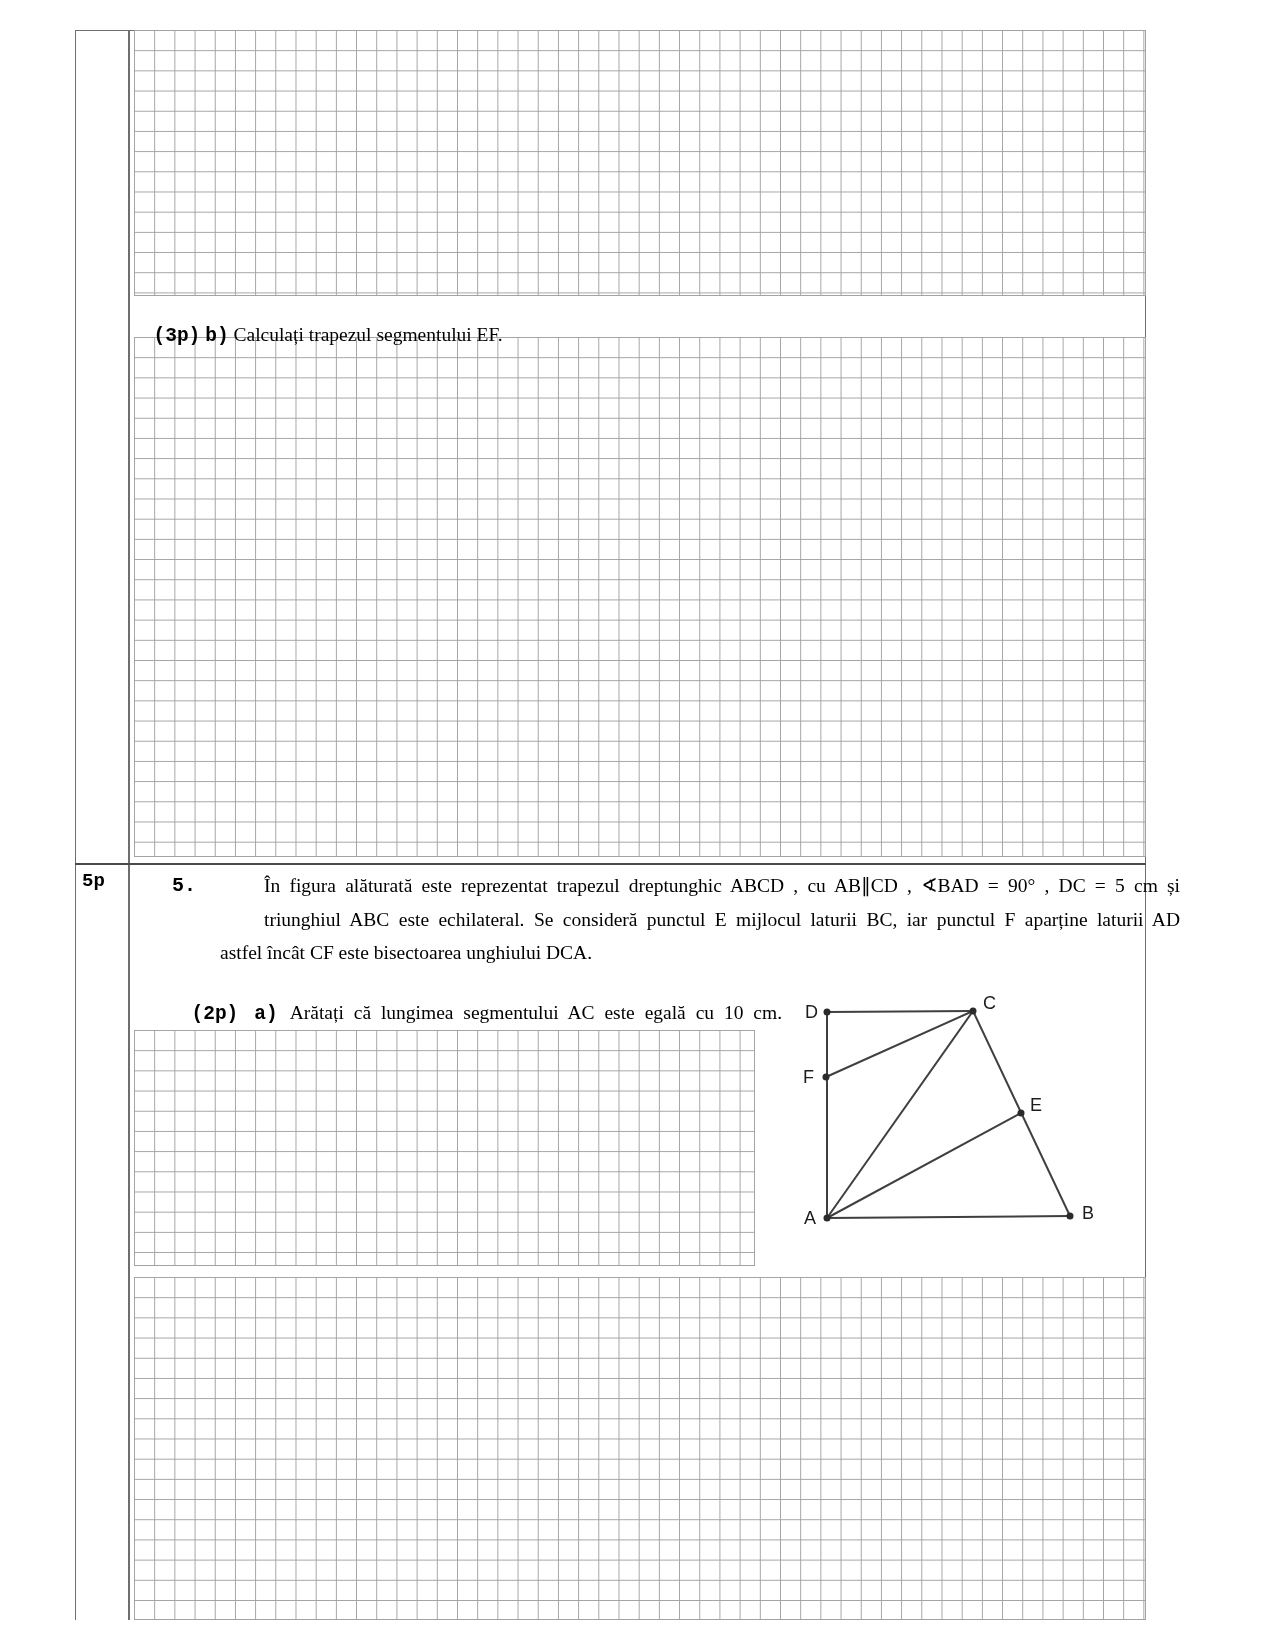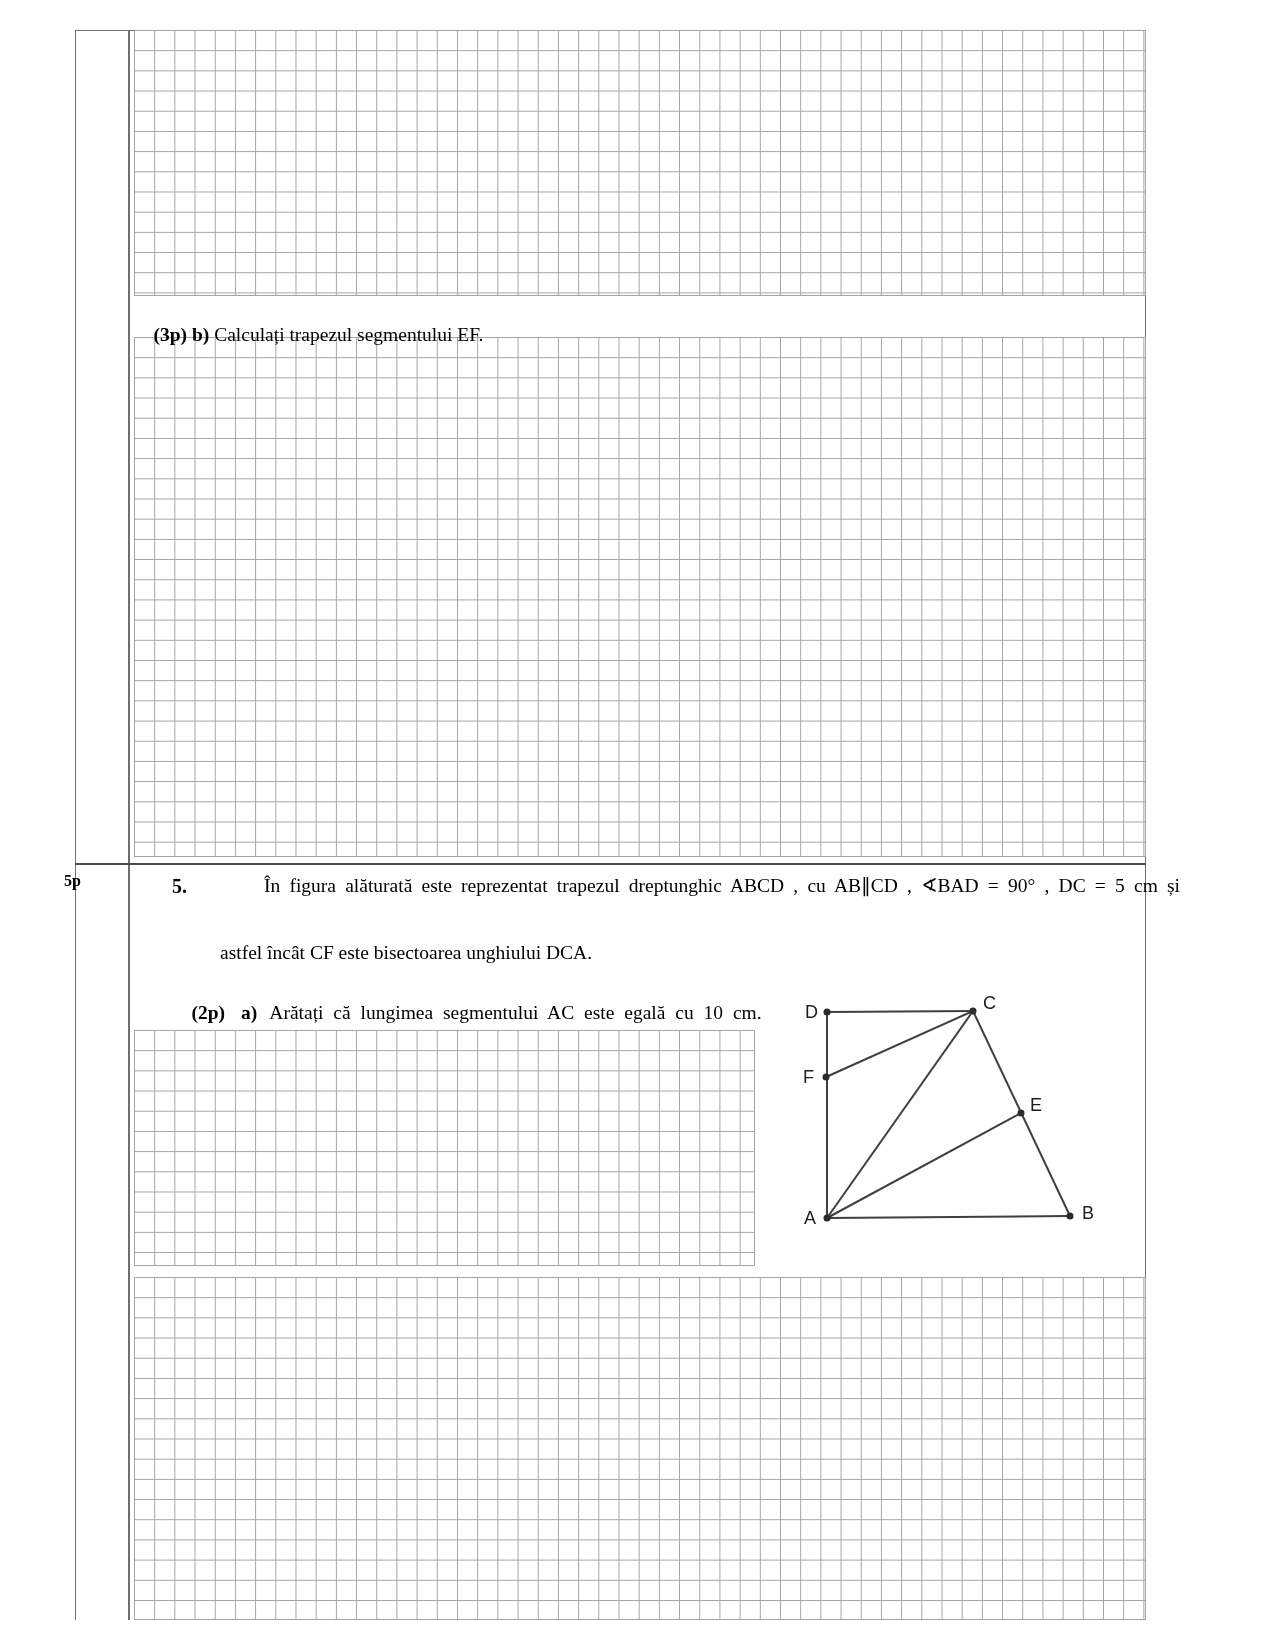--- a/index.html
+++ b/index.html
@@ -15,21 +15,21 @@
       linear-gradient(to bottom, #a3a3a3 1px, transparent 1px);
     background-size:20.2px 20.2px;
     border-right:1px solid #a3a3a3;
     border-bottom:1px solid #a3a3a3;
   }
 
   
   .vline, .hline { position:absolute; background:#6e6e6e; }
 
   .txt { position:absolute; font-size:19.5px; line-height:24px; white-space:pre-wrap; }
-  .bd { font-weight:bold; }
+  .bd { font-weight:bold;font-family:Liberation Mono, monospace; }
   .it { }
   .just { text-align:justify; text-align-last:justify;margin-left:36px; }
 
   .fig { position:absolute; left:785px; top:995px; }
   .fig text { font-family:"Liberation Sans", sans-serif; font-size:18px; fill:#1c1c1c; }
   .fig line { stroke:#3f3f3f; stroke-width:2; }
   .fig circle { fill:#2b2b2b; }
 </style>
 </head>
 <body>
@@ -44,24 +44,25 @@
 
   <div class="grid" style="left:134px; top:30px; width:1012px; height:266px;"></div>
   <div class="grid" style="left:134px; top:337px; width:1012px; height:520px;"></div>
   <div class="grid" style="left:134px; top:1030px; width:621px; height:236px;"></div>
   <div class="grid" style="left:134px; top:1277px; width:1012px; height:343px;"></div>
 
   <div class="txt" style="left:134px; top:299px; width:1010px;">
     <span class="bd">(3p)</span><span> </span><span class="bd">b)</span><span> </span><span><span>Calculați trapezul segmentului </span><span class="it">EF</span><span>.</span></span>
   </div>
 
-  <div class="txt bd" style="left:64px; top:869px; font-size:16px;">5p</div>
+  <div class="txt bd" style="left:82px; top:869px; font-size:19px;">5p</div>
   <div class="txt bd" style="left:172px; top:874px; font-size:20px;">5.</div>
 
   <div class="txt just" style="left:228px; top:874px; width:916px;"><span>În figura alăturată este reprezentat trapezul dreptunghic </span><span class="it">ABCD</span><span> , cu </span><span class="it">AB</span><span>∥</span><span class="it">CD</span><span> , </span><span>∢</span><span class="it">BAD</span><span> = 90° , </span><span class="it">DC</span><span> = 5 cm și</span></div>
+  <div class="txt just" style="left:228px; top:908px; width:916px;"><span>triunghiul </span><span class="it">ABC</span><span> este echilateral. Se consideră punctul </span><span class="it">E</span><span> mijlocul laturii </span><span class="it">BC</span><span>, iar punctul </span><span class="it">F</span><span> aparține laturii </span><span class="it">AD</span></div>
   <div class="txt" style="left:220px; top:941px; width:916px;"><span>astfel încât </span><span class="it">CF</span><span> este bisectoarea unghiului </span><span class="it">DCA</span><span>.</span></div>
 
   <div class="txt" style="left:172px; top:977px; width:960px;">
     <span class="bd" style="margin-right:16px;">(2p)</span><span class="bd" style="margin-right:12px;">a)</span><span style="word-spacing:5px;margin-top:31px;"><span>Arătați că lungimea segmentului </span><span class="it">AC</span><span> este egală cu 10 cm.</span></span>
   </div>
 
   <svg class="fig" width="330" height="290" viewBox="0 0 330 290">
 
     <line x1="42" y1="17" x2="188" y2="16"></line>
     <line x1="42" y1="17" x2="42" y2="223"></line>

